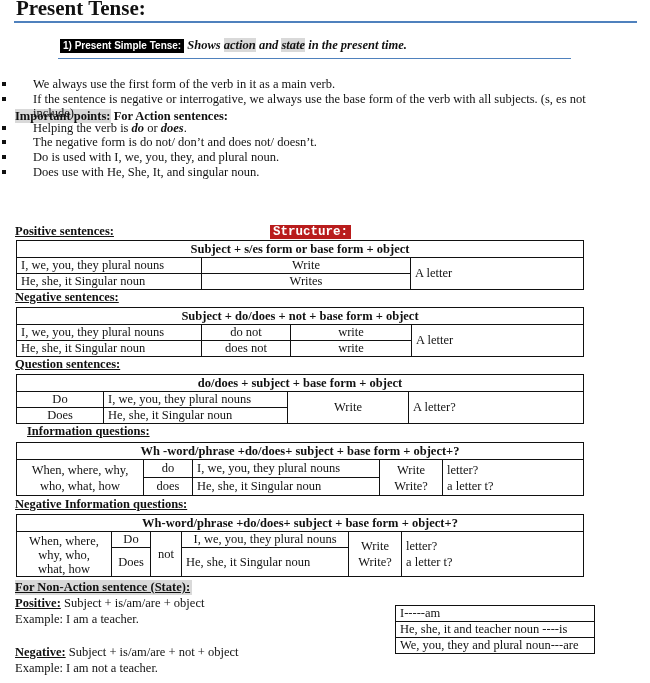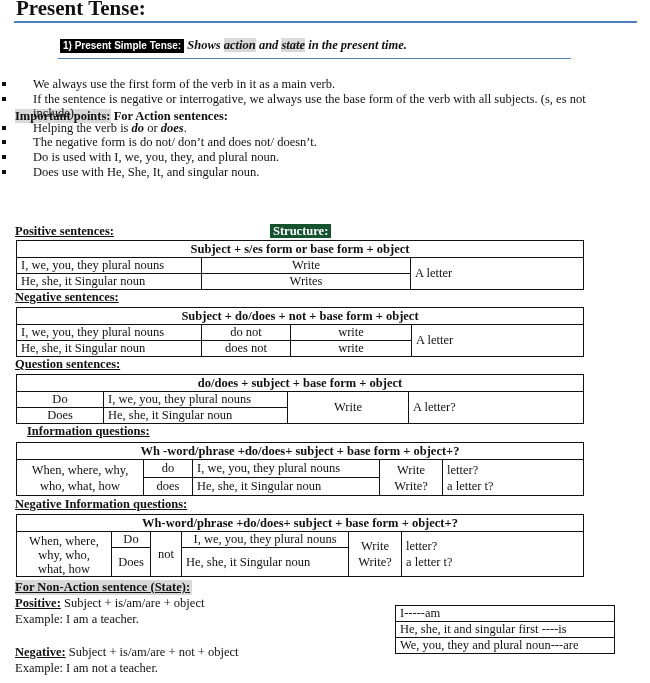--- a/index.html
+++ b/index.html
@@ -23,21 +23,21 @@
   .subhead .desc { font-style: italic; font-weight: bold; }
   .hl { background: #d9d9d9; }
   .imp { left: 15px; top: 61px; font-weight: bold; white-space: nowrap; margin-top: 48px; }
   ul.points { left: 0; top: 77px; margin: 0; padding: 0; list-style: none; width: 625px; }
   ul.points li { position: relative; padding-left: 33px; line-height: 14.6px; }
   ul.points li::before {
     content: ""; position: absolute; left: 2px; top: 5px; width: 4px; height: 4px; background: #111;
   }
   .sec-label { font-weight: bold; text-decoration: underline; white-space: nowrap; }
   .structure {
-    background: #14532d; color: #fff; font-weight: bold; padding: 0 3px;
+    background: #b91c1c; color: #fff; font-weight: bold; padding: 0 3px; font-family: Liberation Mono, monospace;
   }
   table { border-collapse: collapse; position: absolute; font-size: 12.5px; }
   td { border: 1px solid #111; padding: 0 4px; line-height: 14.5px; height: 15px; white-space: nowrap; }
   td.hdr { font-weight: bold; text-align: center; height: 16px; }
   td.c { text-align: center; }
   .plain { white-space: nowrap; }
   .u { text-decoration: underline; font-weight: bold; }
 </style>
 </head>
 <body>
@@ -181,25 +181,25 @@
   </tr>
 </tbody>
   </table>
 
 <div class="abs sec-label hl" style="left:15px; top:580px; padding-right:2px;">For Non-Action sentence (State):</div>
 <div class="abs plain" style="left:15px; top:596px;"><span class="u">Positive:</span><span> Subject + is/am/are + object</span></div>
 <div class="abs plain" style="left:15px; top:612px;">Example: I am a teacher.</div>
 <div class="abs plain" style="left:15px; top:645px;"><span class="u">Negative:</span><span> Subject + is/am/are + not + object</span></div>
 <div class="abs plain" style="left:15px; top:661px;">Example: I am not a teacher.</div>
 
-<table style="left:395px; top:605px; width:220px;">
+<table style="left:395px; top:605px; width:200px;">
   <tbody>
       <tr>
         <td>I-----am</td>
       </tr>
   <tr>
-        <td>He, she, it and singular first ----is</td>
+        <td>He, she, it and teacher noun ----is</td>
       </tr>
   <tr>
         <td>We, you, they and plural noun---are</td>
       </tr>
 </tbody>
   </table>
 
 </body></html>

